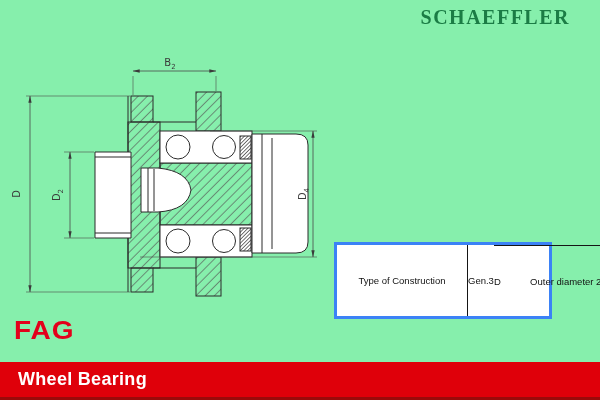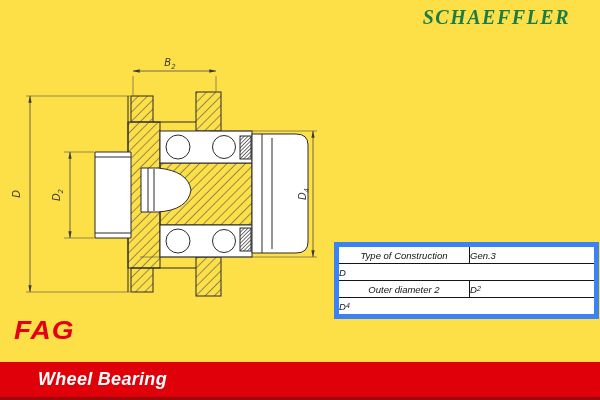--- a/index.html
+++ b/index.html
@@ -1,45 +1,45 @@
 <!DOCTYPE html>
 <html style="--brand-green: #1B7C45; --brand-red: #E3001B; --bar-red: #DF000A;"><head>
 <meta charset="utf-8">
 <style>
   html,body { margin:0; padding:0; background:#fff; }
   .page {
-    position:relative; width:600px; height:400px; background:#fde047;
-    font-family:"Liberation Sans", sans-serif; overflow:hidden;font-style:italic;
+    position:relative; width:600px; height:400px; background:#86efac;
+    font-family:"Liberation Sans", sans-serif; overflow:hidden;
   }
   .schaeffler-logo {
     position:absolute; top:6px; right:30px;
     font-family:"Liberation Serif", serif; font-weight:bold;
     font-size:20px; letter-spacing:1.5px; color:var(--brand-green,#1B7C45);
   }
   .fag-logo {
     position:absolute; top:316px; left:14px;
     font-family:"Liberation Sans", sans-serif; font-weight:900;
     font-size:28px; letter-spacing:1px; color:var(--brand-red,#E3001B);
     transform:scaleY(.92); transform-origin:left top;
   }
   .footer-bar {
     position:absolute; left:0; bottom:0; width:600px; height:38px;
     background:var(--bar-red,#DF000A);
     border-bottom:3px solid #9b0a0a; box-sizing:border-box;
-    display:flex; align-items:center;padding-left:20px;
+    display:flex; align-items:center;
   }
   .footer-title {
     color:#ffffff; font-size:18px; font-weight:bold;
     padding-left:18px; letter-spacing:.3px;
   }
   .drawing { position:absolute; left:0; top:46px; }
   .spec-table {
-    position:absolute; left:334px; top:242px; width:265px; height:77px;
-    border:5px solid #3b82f6; box-sizing:border-box;
-    display:flex; flex-direction:column; background:#fff;
+    position:absolute; left:334px; top:242px; width:218px; height:77px;
+    border:3px solid #3b82f6; box-sizing:border-box;
+    display:flex; background:#fff;
   }
   .spec-row { flex:1; display:flex; border-top:1px solid #151515; min-height:0; }
   .spec-row:first-child { border-top:none; }
   .spec-label {
     width:130px; border-right:1px solid #151515;
     display:flex; align-items:center; justify-content:center;
     font-size:9.5px; color:#111; text-align:center;
   }
   .spec-value {
     flex:1; display:flex; align-items:center; justify-content:flex-start;

